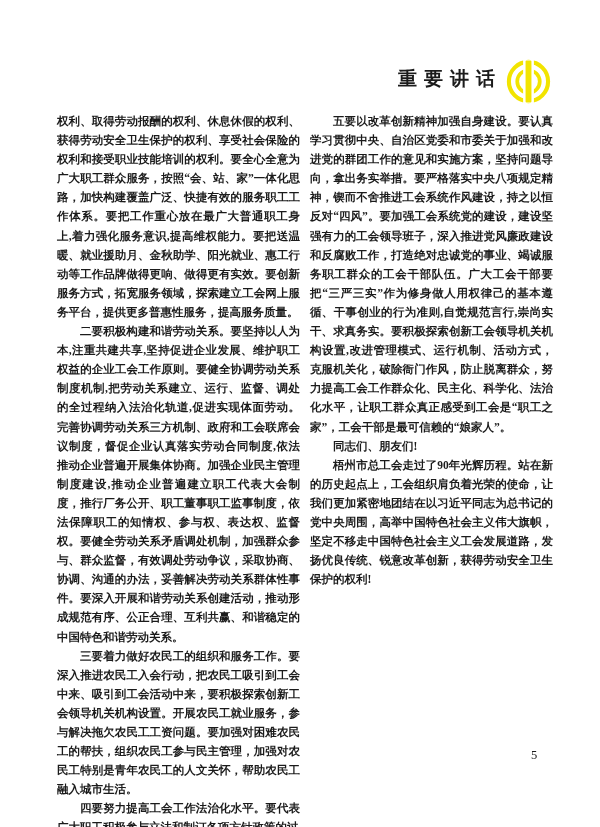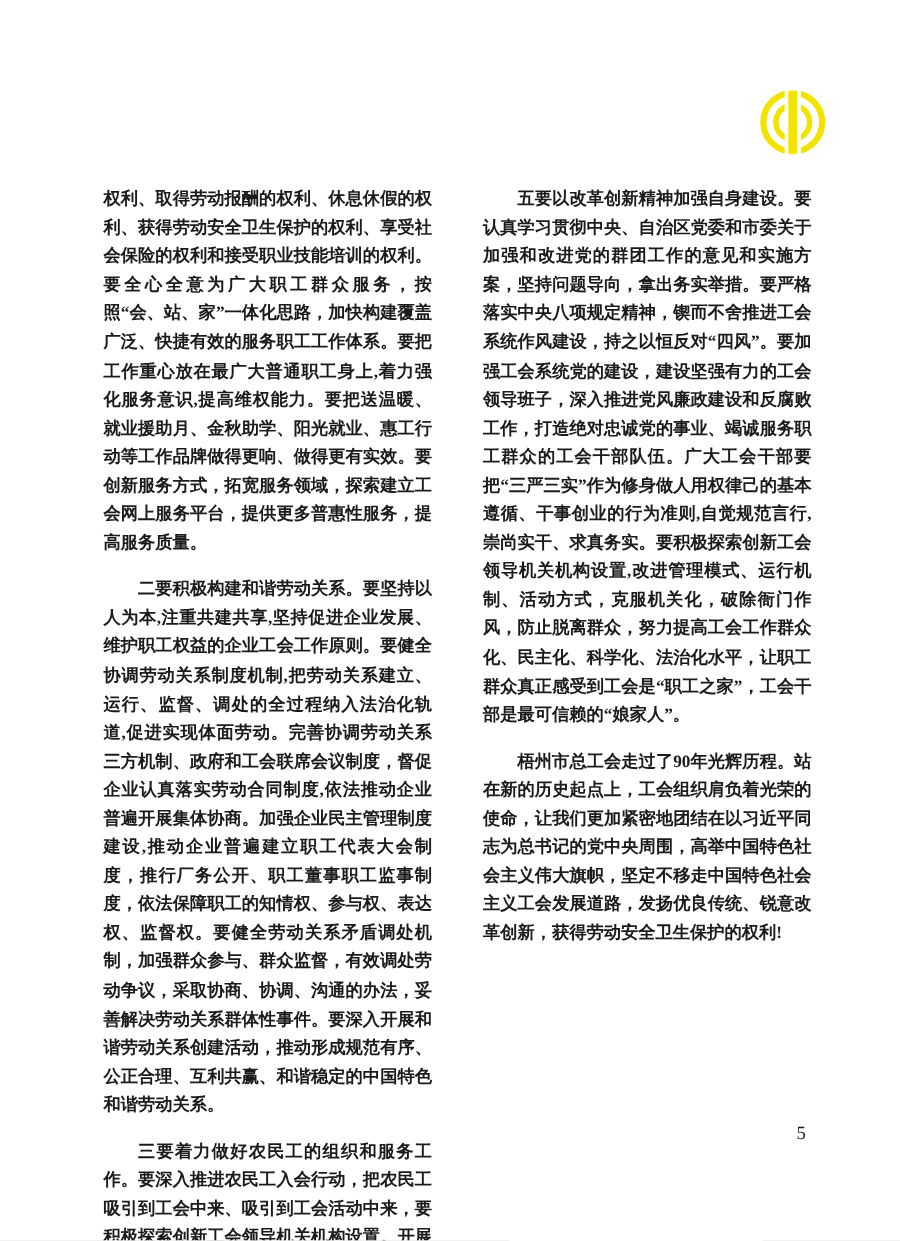--- a/index.html
+++ b/index.html
@@ -42,21 +42,21 @@
     width:496px;
     display:flex;
     gap:10px;
   }
   .col {
     width:243px;
     text-align:justify;
     text-justify:inter-ideograph;
   }
   .para {
-    margin:12px;
+    margin:0;
     font-size:11.5px;
     line-height:19.1px;
     font-weight:600;
     color:var(--ink,#1b1b1b);
     word-break:break-all;
   }
   .para.indent { text-indent:2em; }
   
   .pagenum {
     position:absolute;
@@ -65,36 +65,38 @@
     color:var(--ink,#1b1b1b);
     font-family:"Liberation Serif", serif;
   }
 </style>
 </head>
 <body>
 
 <div class="page">
 
   <div class="header">
+    <span class="section-title">重要讲话</span>
     <svg class="logo" width="47" height="47" viewBox="0 0 48 48" aria-hidden="true">
       <circle class="ring" cx="24" cy="24" r="20"></circle>
       <circle class="ring inner" cx="24" cy="24" r="11.5"></circle>
       <rect class="bar-gap" x="18.5" y="2" width="11" height="44"></rect>
       <rect class="bar" x="21" y="2.5" width="6" height="43" rx="1"></rect>
     </svg>
   </div>
 
   <div class="body">
     <div class="col">
         <p class="para">权利、取得劳动报酬的权利、休息休假的权利、获得劳动安全卫生保护的权利、享受社会保险的权利和接受职业技能培训的权利。要全心全意为广大职工群众服务，按照“会、站、家”一体化思路，加快构建覆盖广泛、快捷有效的服务职工工作体系。要把工作重心放在最广大普通职工身上,着力强化服务意识,提高维权能力。要把送温暖、就业援助月、金秋助学、阳光就业、惠工行动等工作品牌做得更响、做得更有实效。要创新服务方式，拓宽服务领域，探索建立工会网上服务平台，提供更多普惠性服务，提高服务质量。</p>
         <p class="para indent">二要积极构建和谐劳动关系。要坚持以人为本,注重共建共享,坚持促进企业发展、维护职工权益的企业工会工作原则。要健全协调劳动关系制度机制,把劳动关系建立、运行、监督、调处的全过程纳入法治化轨道,促进实现体面劳动。完善协调劳动关系三方机制、政府和工会联席会议制度，督促企业认真落实劳动合同制度,依法推动企业普遍开展集体协商。加强企业民主管理制度建设,推动企业普遍建立职工代表大会制度，推行厂务公开、职工董事职工监事制度，依法保障职工的知情权、参与权、表达权、监督权。要健全劳动关系矛盾调处机制，加强群众参与、群众监督，有效调处劳动争议，采取协商、协调、沟通的办法，妥善解决劳动关系群体性事件。要深入开展和谐劳动关系创建活动，推动形成规范有序、公正合理、互利共赢、和谐稳定的中国特色和谐劳动关系。</p>
         <p class="para indent">三要着力做好农民工的组织和服务工作。要深入推进农民工入会行动，把农民工吸引到工会中来、吸引到工会活动中来，要积极探索创新工会领导机关机构设置。开展农民工就业服务，参与解决拖欠农民工工资问题。要加强对困难农民工的帮扶，组织农民工参与民主管理，加强对农民工特别是青年农民工的人文关怀，帮助农民工融入城市生活。</p>
         <p class="para indent">四要努力提高工会工作法治化水平。要代表广大职工积极参与立法和制订各项方针政策的过</p>
       </div>
     <div class="col">
         <p class="para indent">五要以改革创新精神加强自身建设。要认真学习贯彻中央、自治区党委和市委关于加强和改进党的群团工作的意见和实施方案，坚持问题导向，拿出务实举措。要严格落实中央八项规定精神，锲而不舍推进工会系统作风建设，持之以恒反对“四风”。要加强工会系统党的建设，建设坚强有力的工会领导班子，深入推进党风廉政建设和反腐败工作，打造绝对忠诚党的事业、竭诚服务职工群众的工会干部队伍。广大工会干部要把“三严三实”作为修身做人用权律己的基本遵循、干事创业的行为准则,自觉规范言行,崇尚实干、求真务实。要积极探索创新工会领导机关机构设置,改进管理模式、运行机制、活动方式，克服机关化，破除衙门作风，防止脱离群众，努力提高工会工作群众化、民主化、科学化、法治化水平，让职工群众真正感受到工会是“职工之家”，工会干部是最可信赖的“娘家人”。</p>
+        <p class="para indent">同志们、朋友们!</p>
         <p class="para indent">梧州市总工会走过了90年光辉历程。站在新的历史起点上，工会组织肩负着光荣的使命，让我们更加紧密地团结在以习近平同志为总书记的党中央周围，高举中国特色社会主义伟大旗帜，坚定不移走中国特色社会主义工会发展道路，发扬优良传统、锐意改革创新，获得劳动安全卫生保护的权利!</p>
       </div>
   </div>
 
   <div class="pagenum">5</div>
 
 </div>
 
 </body></html>

